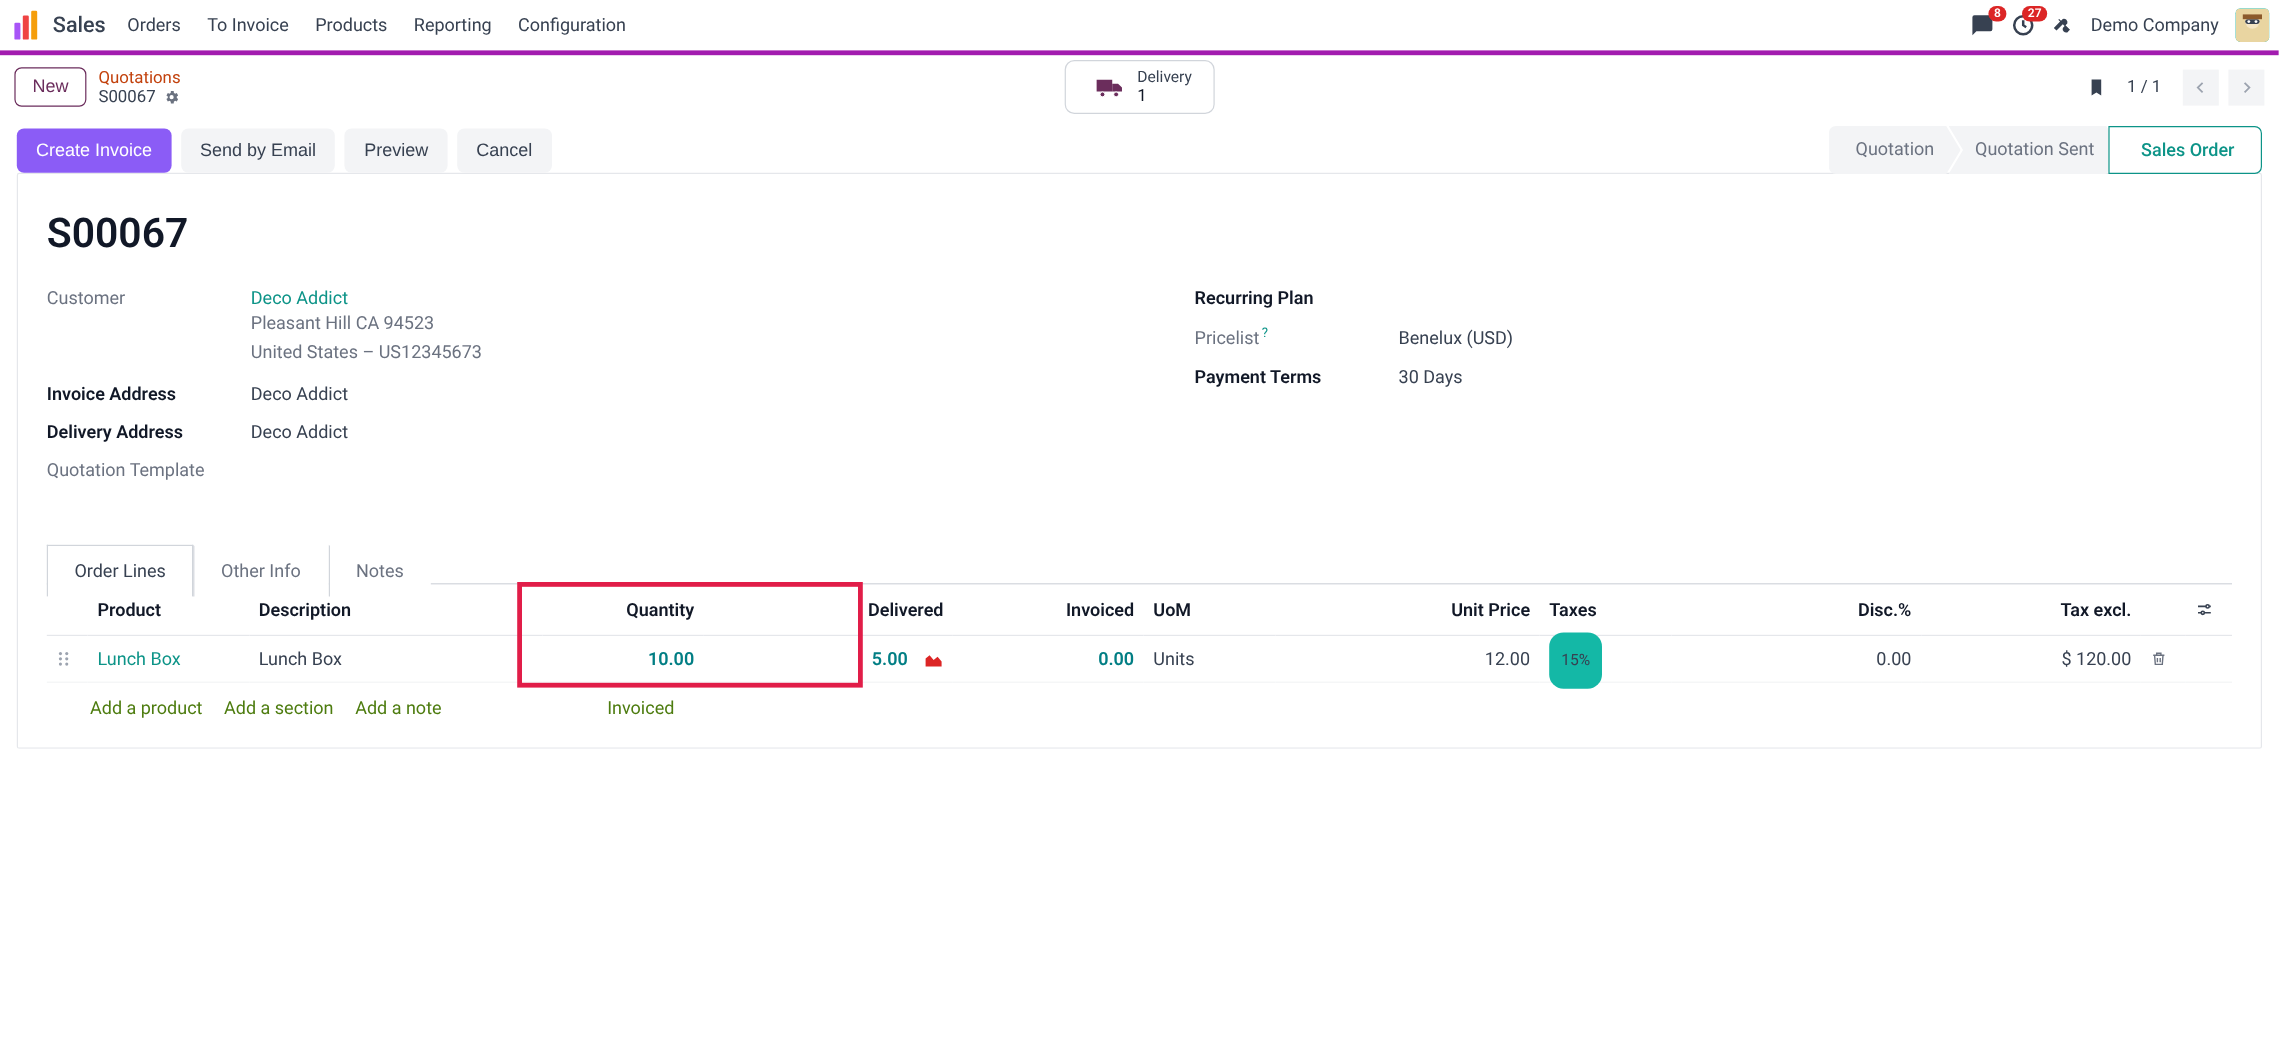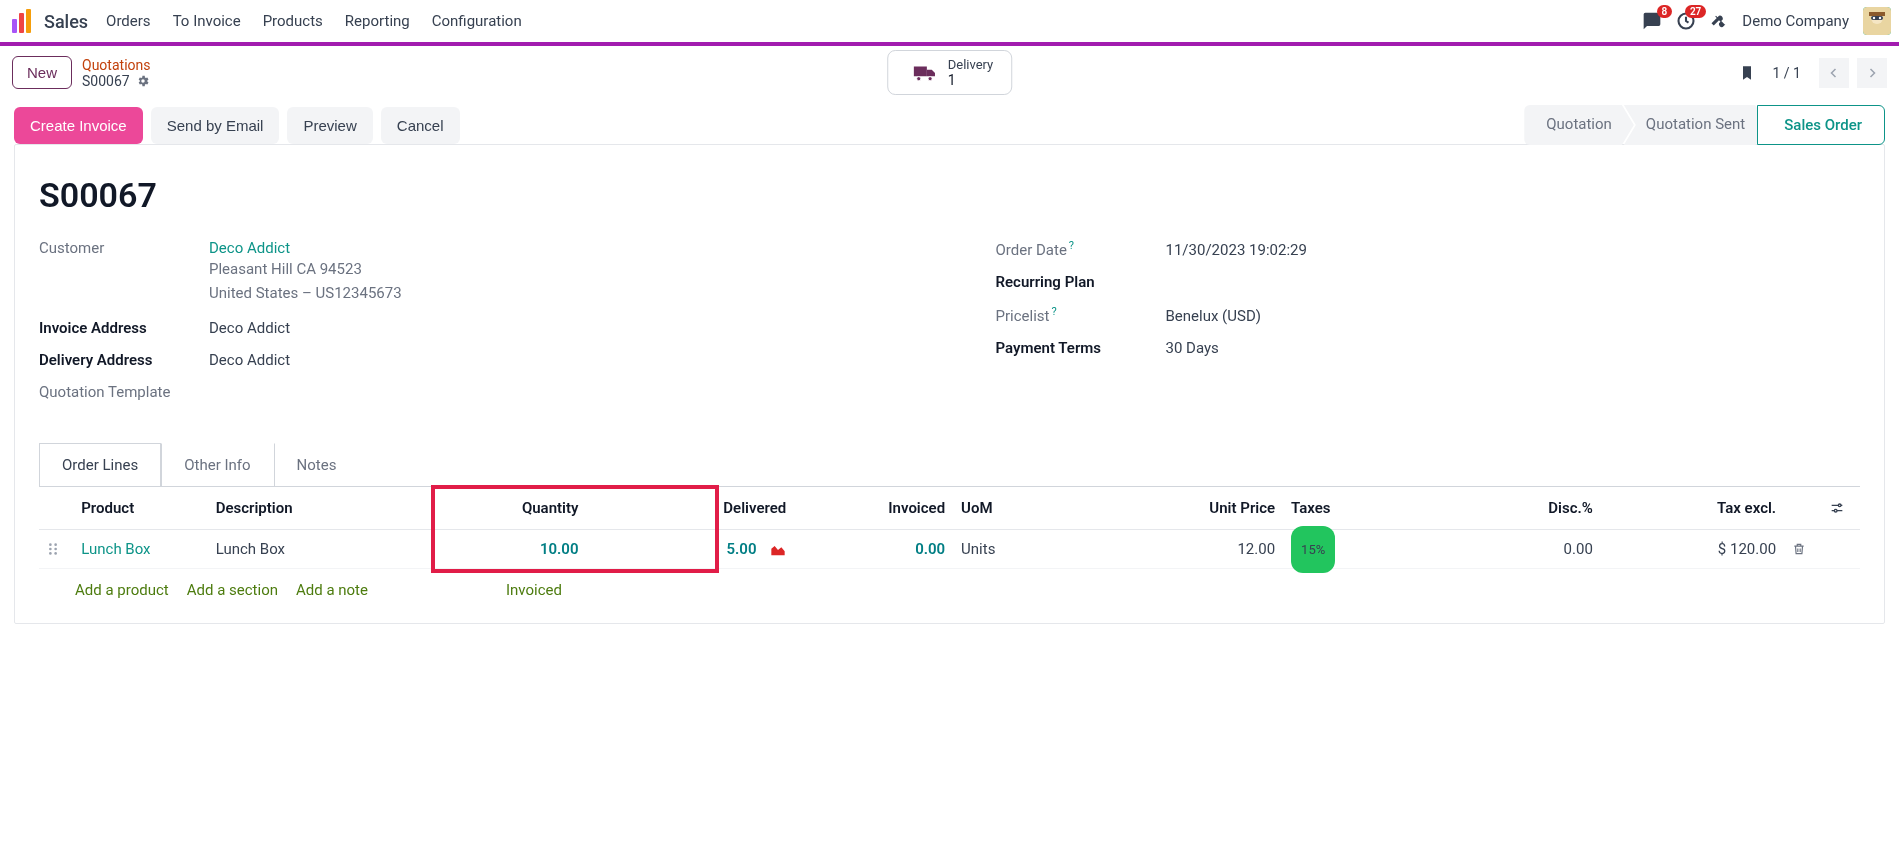--- a/index.html
+++ b/index.html
@@ -33,21 +33,21 @@
   .delivery-info .label { font-size: 13px; color: #374151; }
   .delivery-info .count { font-size: 14px; color: #111827; }
 
   .controlbar-right { margin-left: auto; display: flex; align-items: center; gap: 8px; }
   .pager-text { font-size: 14px; margin: 0 10px; color: #374151; }
   .pager-btn { background: #f3f4f6; border: none; width: 30px; height: 30px; display: flex; align-items: center; justify-content: center; cursor: pointer; color: #9ca3af; }
   .bookmark-icon { color: #374151; cursor: pointer; }
 
   
   .actionbar { display: flex; align-items: center; padding: 0 14px; gap: 8px; margin-top: 6px; }
-  .btn-primary { background: #ec4899; color: #fff; border: none; border-radius: 6px; padding: 10px 16px; font-size: 15px; font-weight: 500; cursor: pointer; }
+  .btn-primary { background: #8b5cf6; color: #fff; border: none; border-radius: 6px; padding: 10px 16px; font-size: 15px; font-weight: 500; cursor: pointer; }
   .btn-secondary { background: #f3f4f6; color: #374151; border: none; border-radius: 6px; padding: 10px 16px; font-size: 15px; cursor: pointer; }
 
   
   .status-flow { margin-left: auto; display: flex; }
   .status-step { position: relative; padding: 10px 22px; background: #f3f4f6; color: #6b7280; font-size: 15px; margin-left: -10px; clip-path: polygon(0 0, calc(100% - 12px) 0, 100% 50%, calc(100% - 12px) 100%, 0 100%, 12px 50%); }
   .status-step:first-child { margin-left: 0; clip-path: polygon(0 0, calc(100% - 12px) 0, 100% 50%, calc(100% - 12px) 100%, 0 100%); border-top-left-radius: 6px; border-bottom-left-radius: 6px;}
   .status-step.active { background: #fff; color: #0d9488; font-weight: 500; border: 1px solid #0d9488; clip-path: none; border-radius: 0 6px 6px 0; padding-left: 26px; }
 
   
   .sheet { border: 1px solid #e5e7eb; border-radius: 2px; margin: 0 14px; margin-top: -1px; padding: 30px 24px 12px; }
@@ -59,33 +59,33 @@
   .field-label { width: 170px; color: #374151; font-size: 15px; font-weight: 500; }
   .field-label.muted { color: #6b7280; font-weight: 400; }
   .field-label.bold { font-weight: 600; color: #111827; }
   .field-value { flex: 1; font-size: 15px; color: #374151; }
   .field-value .link { color: #0d9488; cursor: pointer; }
   .addr-line { color: #6b7280; line-height: 1.6; }
   .help-q { color: #0d9488; font-size: 11px; vertical-align: super; margin-left: 2px; cursor: pointer; }
 
   
   .tabs { display: flex; margin-top: 28px; border-bottom: 1px solid #d1d5db; }
-  .tab { padding: 12px 22px; border: 1px solid transparent; border-bottom: none; cursor: pointer; font-size: 15px; color: #6b7280; position: relative; top: 0; background: #fff; }
+  .tab { padding: 12px 22px; border: 1px solid transparent; border-bottom: none; cursor: pointer; font-size: 15px; color: #6b7280; position: relative; top: 11px; background: #fff; }
   .tab.active { border-color: #d1d5db; color: #374151; }
   .tab:not(.active) { border-left-color: #d1d5db; }
   .tabs .tab:first-child.active { border-left-color: #d1d5db; }
 
   
   .ol-table { width: 100%; border-collapse: collapse; }
   .ol-table th { text-align: left; font-weight: 600; font-size: 15px; color: #111827; padding: 12px 8px; border-bottom: 1px solid #e5e7eb; }
   .ol-table th.num, .ol-table td.num { text-align: right; }
   .ol-table td { padding: 10px 8px; font-size: 15px; border-bottom: 1px solid #f3f4f6; }
   .ol-table td .link { color: #0d9488; cursor: pointer; }
   .qty-link { color: #017e84; font-weight: 600; }
-  .tax-pill { background: #22c55e; border-radius: 12px; padding: 16px 10px; font-size: 13px; color: #374151; }
+  .tax-pill { background: #14b8a6; border-radius: 12px; padding: 16px 10px; font-size: 13px; color: #374151; }
   .drag-handle { color: #9ca3af; cursor: grab; width: 20px; }
   .row-delete { color: #6b7280; cursor: pointer; width: 24px; text-align: center; }
   .config-col { width: 30px; text-align: right; }
 
   .highlight-box-wrap { position: relative; }
   .highlight-box { position: absolute; border: 4px solid #e11d48; pointer-events: none; }
 
   .add-links { display: flex; gap: 18px; padding: 12px 36px; }
   .add-links .link, .catalog-link { color: #4d7c0f; font-size: 15px; cursor: pointer; }
   .catalog-link { margin-left: 120px; }
@@ -225,26 +225,20 @@
         <div class="field-label bold">Delivery Address</div>
         <div class="field-value">Deco Addict</div>
       </div>
       <div class="field-row">
         <div class="field-label muted">Quotation Template</div>
         <div class="field-value"></div>
       </div>
     </div>
 
     <div class="form-col">
-      <div class="field-row">
-        <div class="field-label muted">
-          <span>Order Date</span><span class="help-q">?</span>
-        </div>
-        <div class="field-value">11/30/2023 19:02:29</div>
-      </div>
       <div class="field-row">
         <div class="field-label bold">Recurring Plan</div>
         <div class="field-value"></div>
       </div>
       <div class="field-row">
         <div class="field-label muted">
           <span>Pricelist</span><span class="help-q">?</span>
         </div>
         <div class="field-value">Benelux (USD)</div>
       </div>

